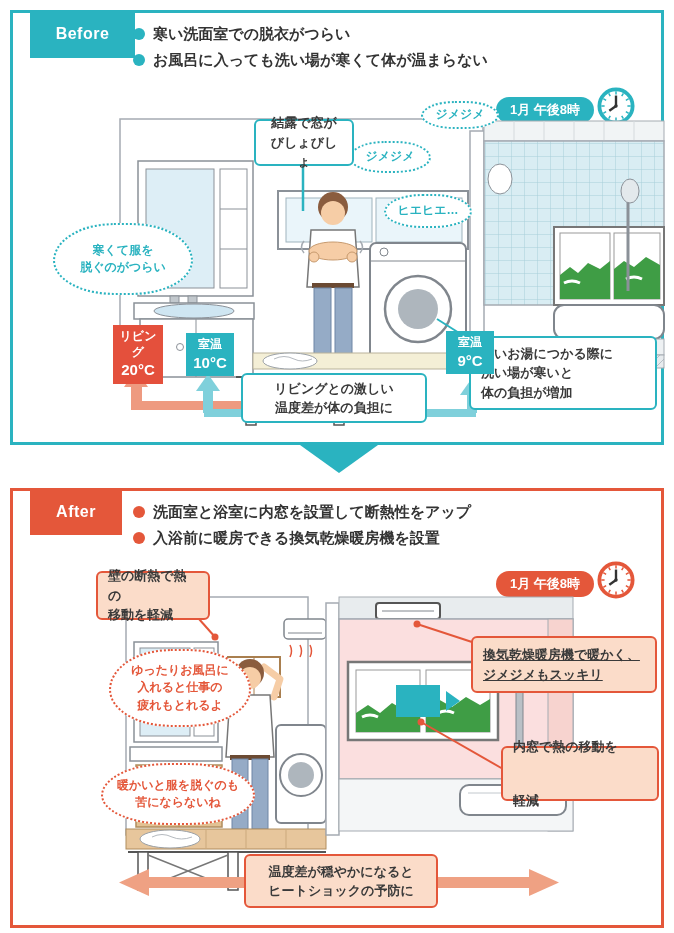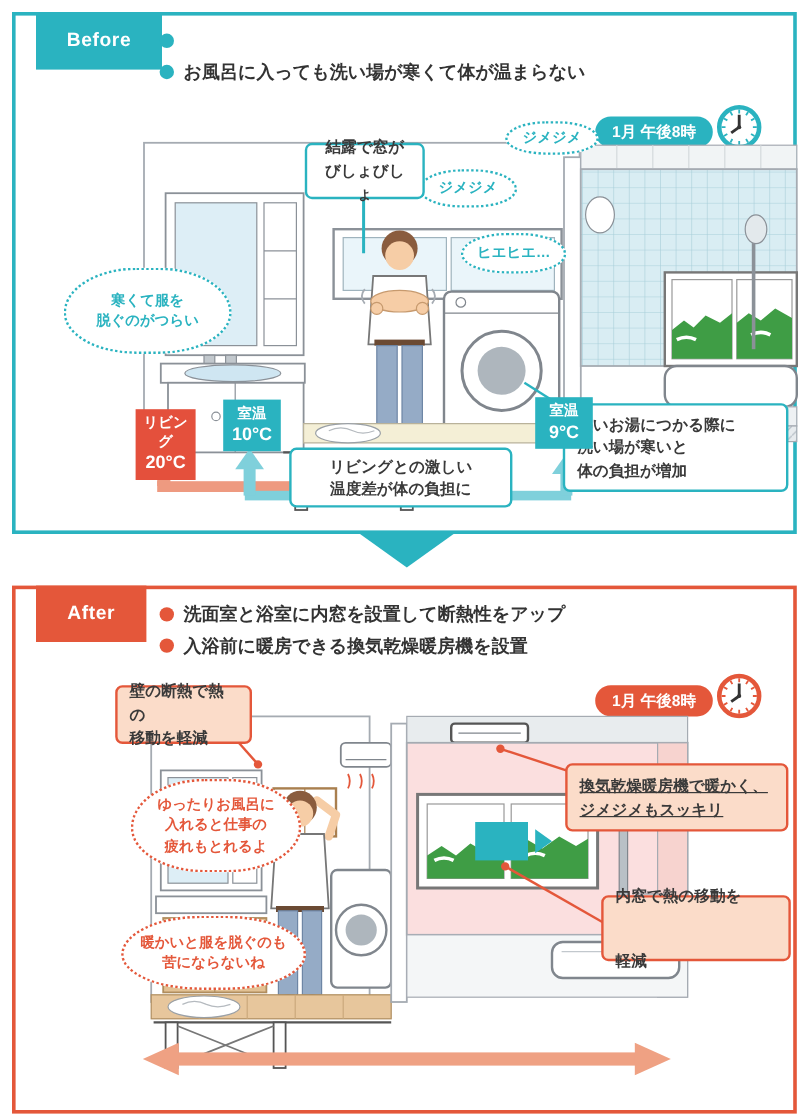--- a/index.html
+++ b/index.html
@@ -76,20 +76,21 @@
 </style>
 </head>
 <body>
 
 <div class="panel panel-before">
   <div class="tab tab-before">Before</div>
 
   <div class="bullets">
     <div class="bullet-row">
       <span class="dot dot-cyan"></span>
+      <span class="bullet-text">寒い洗面室での脱衣がつらい</span>
     </div>
     <div class="bullet-row">
       <span class="dot dot-cyan"></span>
       <span class="bullet-text">お風呂に入っても洗い場が寒くて体が温まらない</span>
     </div>
   </div>
 
   <svg class="scene" style="left:95px; top:78px;" width="560" height="352" viewBox="0 0 560 352">
     <defs>
       <pattern id="tiles-b" width="13" height="13" patternUnits="userSpaceOnUse">
@@ -241,21 +242,21 @@
   <div class="callout callout-cyan center" style="left:228px; top:360px; width:186px; height:50px;">
     <div>リビングとの激しい</div>
     <div>温度差が体の負担に</div>
   </div>
   <div class="callout callout-cyan" style="left:456px; top:323px; width:188px; height:74px;">
     <div>熱いお湯につかる際に</div>
     <div>洗い場が寒いと</div>
     <div>体の負担が増加</div>
   </div>
 
-  <div class="temp temp-red" style="left:100px; top:328px; width:50px;">
+  <div class="temp temp-red" style="left:100px; top:312px; width:50px;">
     <div>リビング</div>
     <div class="val">20°C</div>
   </div>
   <div class="temp temp-cyan" style="left:173px; top:320px; width:48px;">
     <div>室温</div>
     <div class="val">10°C</div>
   </div>
   <div class="temp temp-cyan" style="left:433px; top:318px; width:48px;">
     <div>室温</div>
     <div class="val">9°C</div>
@@ -404,13 +405,17 @@
     <div>苦にならないね</div>
   </div>
   <div class="callout callout-orange" style="left:458px; top:145px; width:186px; height:57px;text-decoration:underline;">
     <div>換気乾燥暖房機で暖かく、</div>
     <div>ジメジメもスッキリ</div>
   </div>
   <div class="callout callout-orange" style="left:488px; top:255px; width:158px; height:55px;gap:34px;">
     <div>内窓で熱の移動を</div>
     <div>軽減</div>
   </div>
+  <div class="callout callout-orange center" style="left:231px; top:363px; width:194px; height:54px;">
+    <div>温度差が穏やかになると</div>
+    <div>ヒートショックの予防に</div>
+  </div>
 </div>
 
 </body></html>

